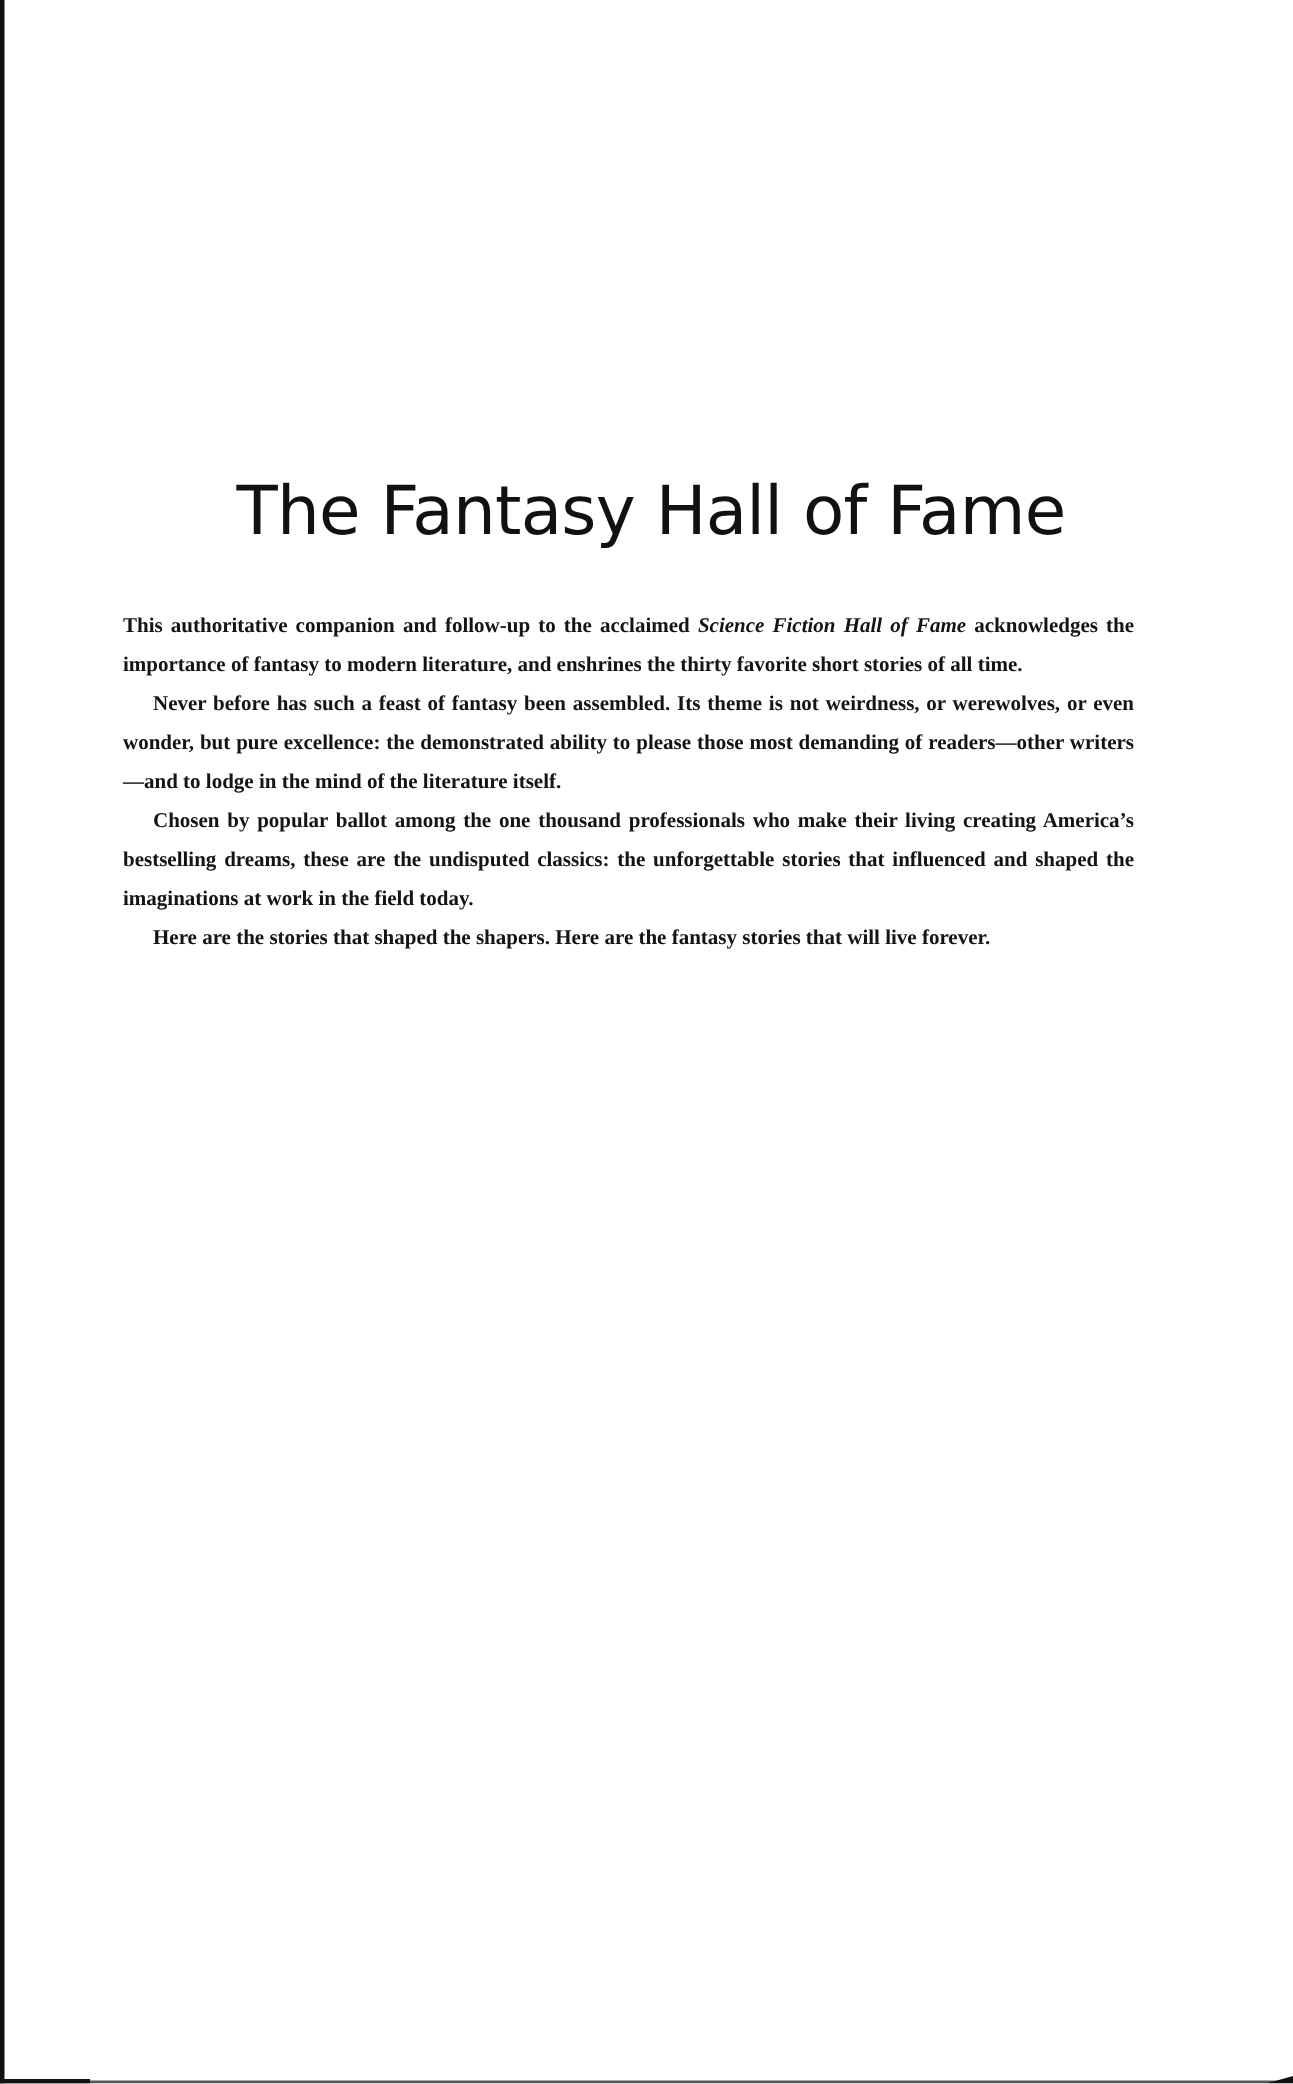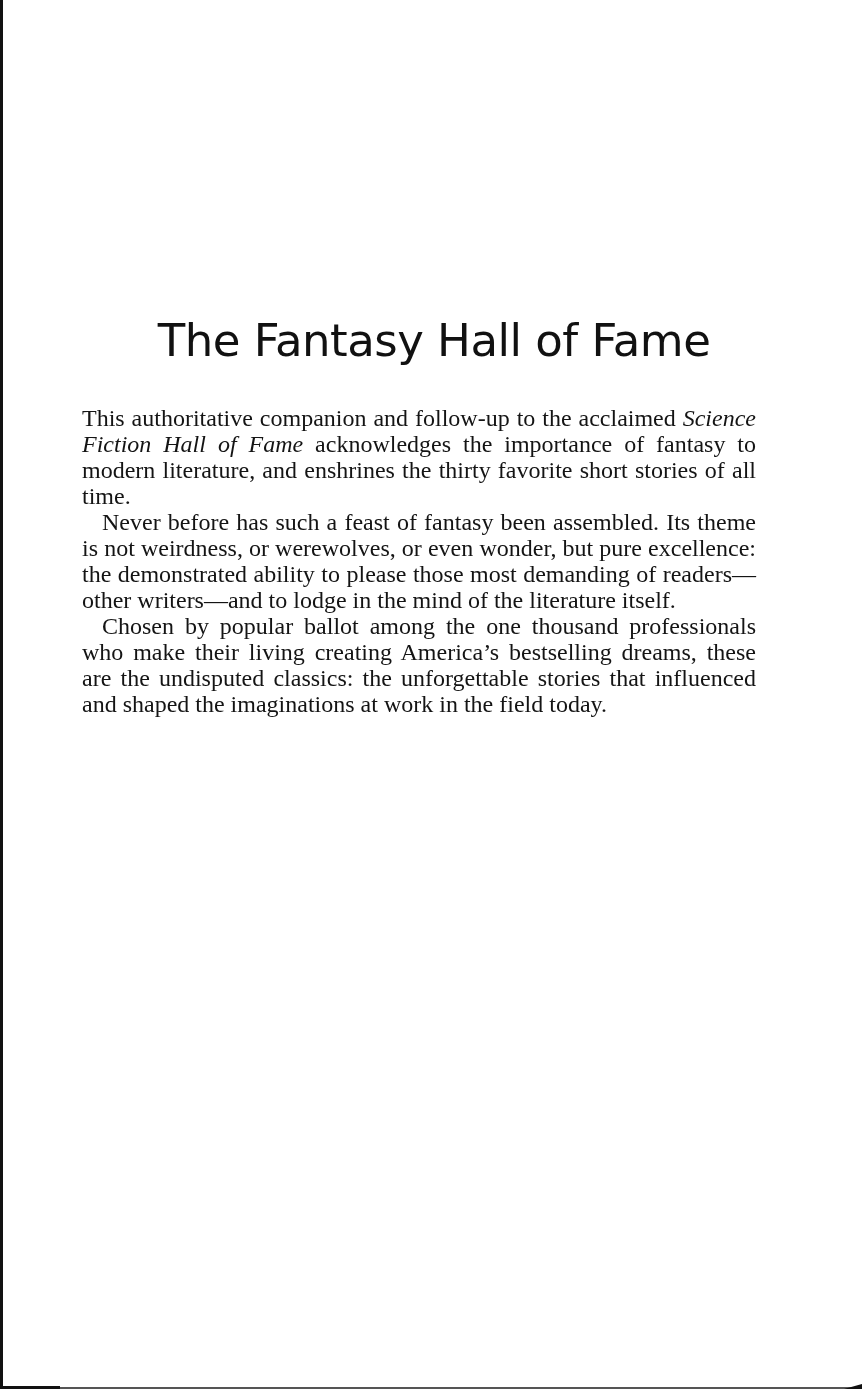--- a/index.html
+++ b/index.html
@@ -11,34 +11,35 @@
   .edge-bottom { position: absolute; left: 0; bottom: 0; width: 862px; height: 2px; background: #555; }
   .edge-bottom-dark { position: absolute; left: 0; bottom: 0; width: 60px; height: 3px; background: #111; }
   .corner-mark { position: absolute; right: 0; bottom: 0; width: 18px; height: 5px; background: #111;
     clip-path: polygon(0 100%, 100% 0, 100% 100%); }
   .page { position: absolute; left: 82px; top: 300px; width: 674px; }
   h1.title {
     margin: 12px; position: absolute; left: 60px; top: 2px; width: 560px; text-align: center;
     font-family: "DejaVu Sans", "Liberation Sans", sans-serif; font-weight: 400;
     font-size: 45px; letter-spacing: -0.5px; color: #111; white-space: nowrap;
   }
-  .body-text { position: absolute; left: 0; top: 105px; width: 674px; font-size: 24px; line-height: 26px; }
+  .body-text { position: absolute; left: 0; top: 105px; width: 674px; font-size: 14px; line-height: 26px; font-weight: bold; }
   .body-text p { margin: 0; text-align: justify; text-align-last: left; }
   .body-text p.indent { text-indent: 20px; }
   .body-text em { font-style: italic; }
 </style>
 </head>
 <body>
 
 <div class="edge-left"></div>
 <div class="edge-bottom"></div>
 <div class="edge-bottom-dark"></div>
 <div class="corner-mark"></div>
 
 <div class="page">
   <h1 class="title">The Fantasy Hall of Fame</h1>
 
   <div class="body-text">
     <p><span>This authoritative companion and follow-up to the acclaimed </span><em>Science Fiction Hall of Fame</em><span> acknowledges the importance of fantasy to modern literature, and enshrines the thirty favorite short stories of all time.</span></p>
     <p class="indent">Never before has such a feast of fantasy been assembled. Its theme is not weirdness, or werewolves, or even wonder, but pure excellence: the demonstrated ability to please those most demanding of readers—other writers—and to lodge in the mind of the literature itself.</p>
     <p class="indent">Chosen by popular ballot among the one thousand professionals who make their living creating America’s bestselling dreams, these are the undisputed classics: the unforgettable stories that influenced and shaped the imaginations at work in the field today.</p>
+    <p class="indent">Here are the stories that shaped the shapers. Here are the fantasy stories that will live forever.</p>
   </div>
 </div>
 
 </body></html>

